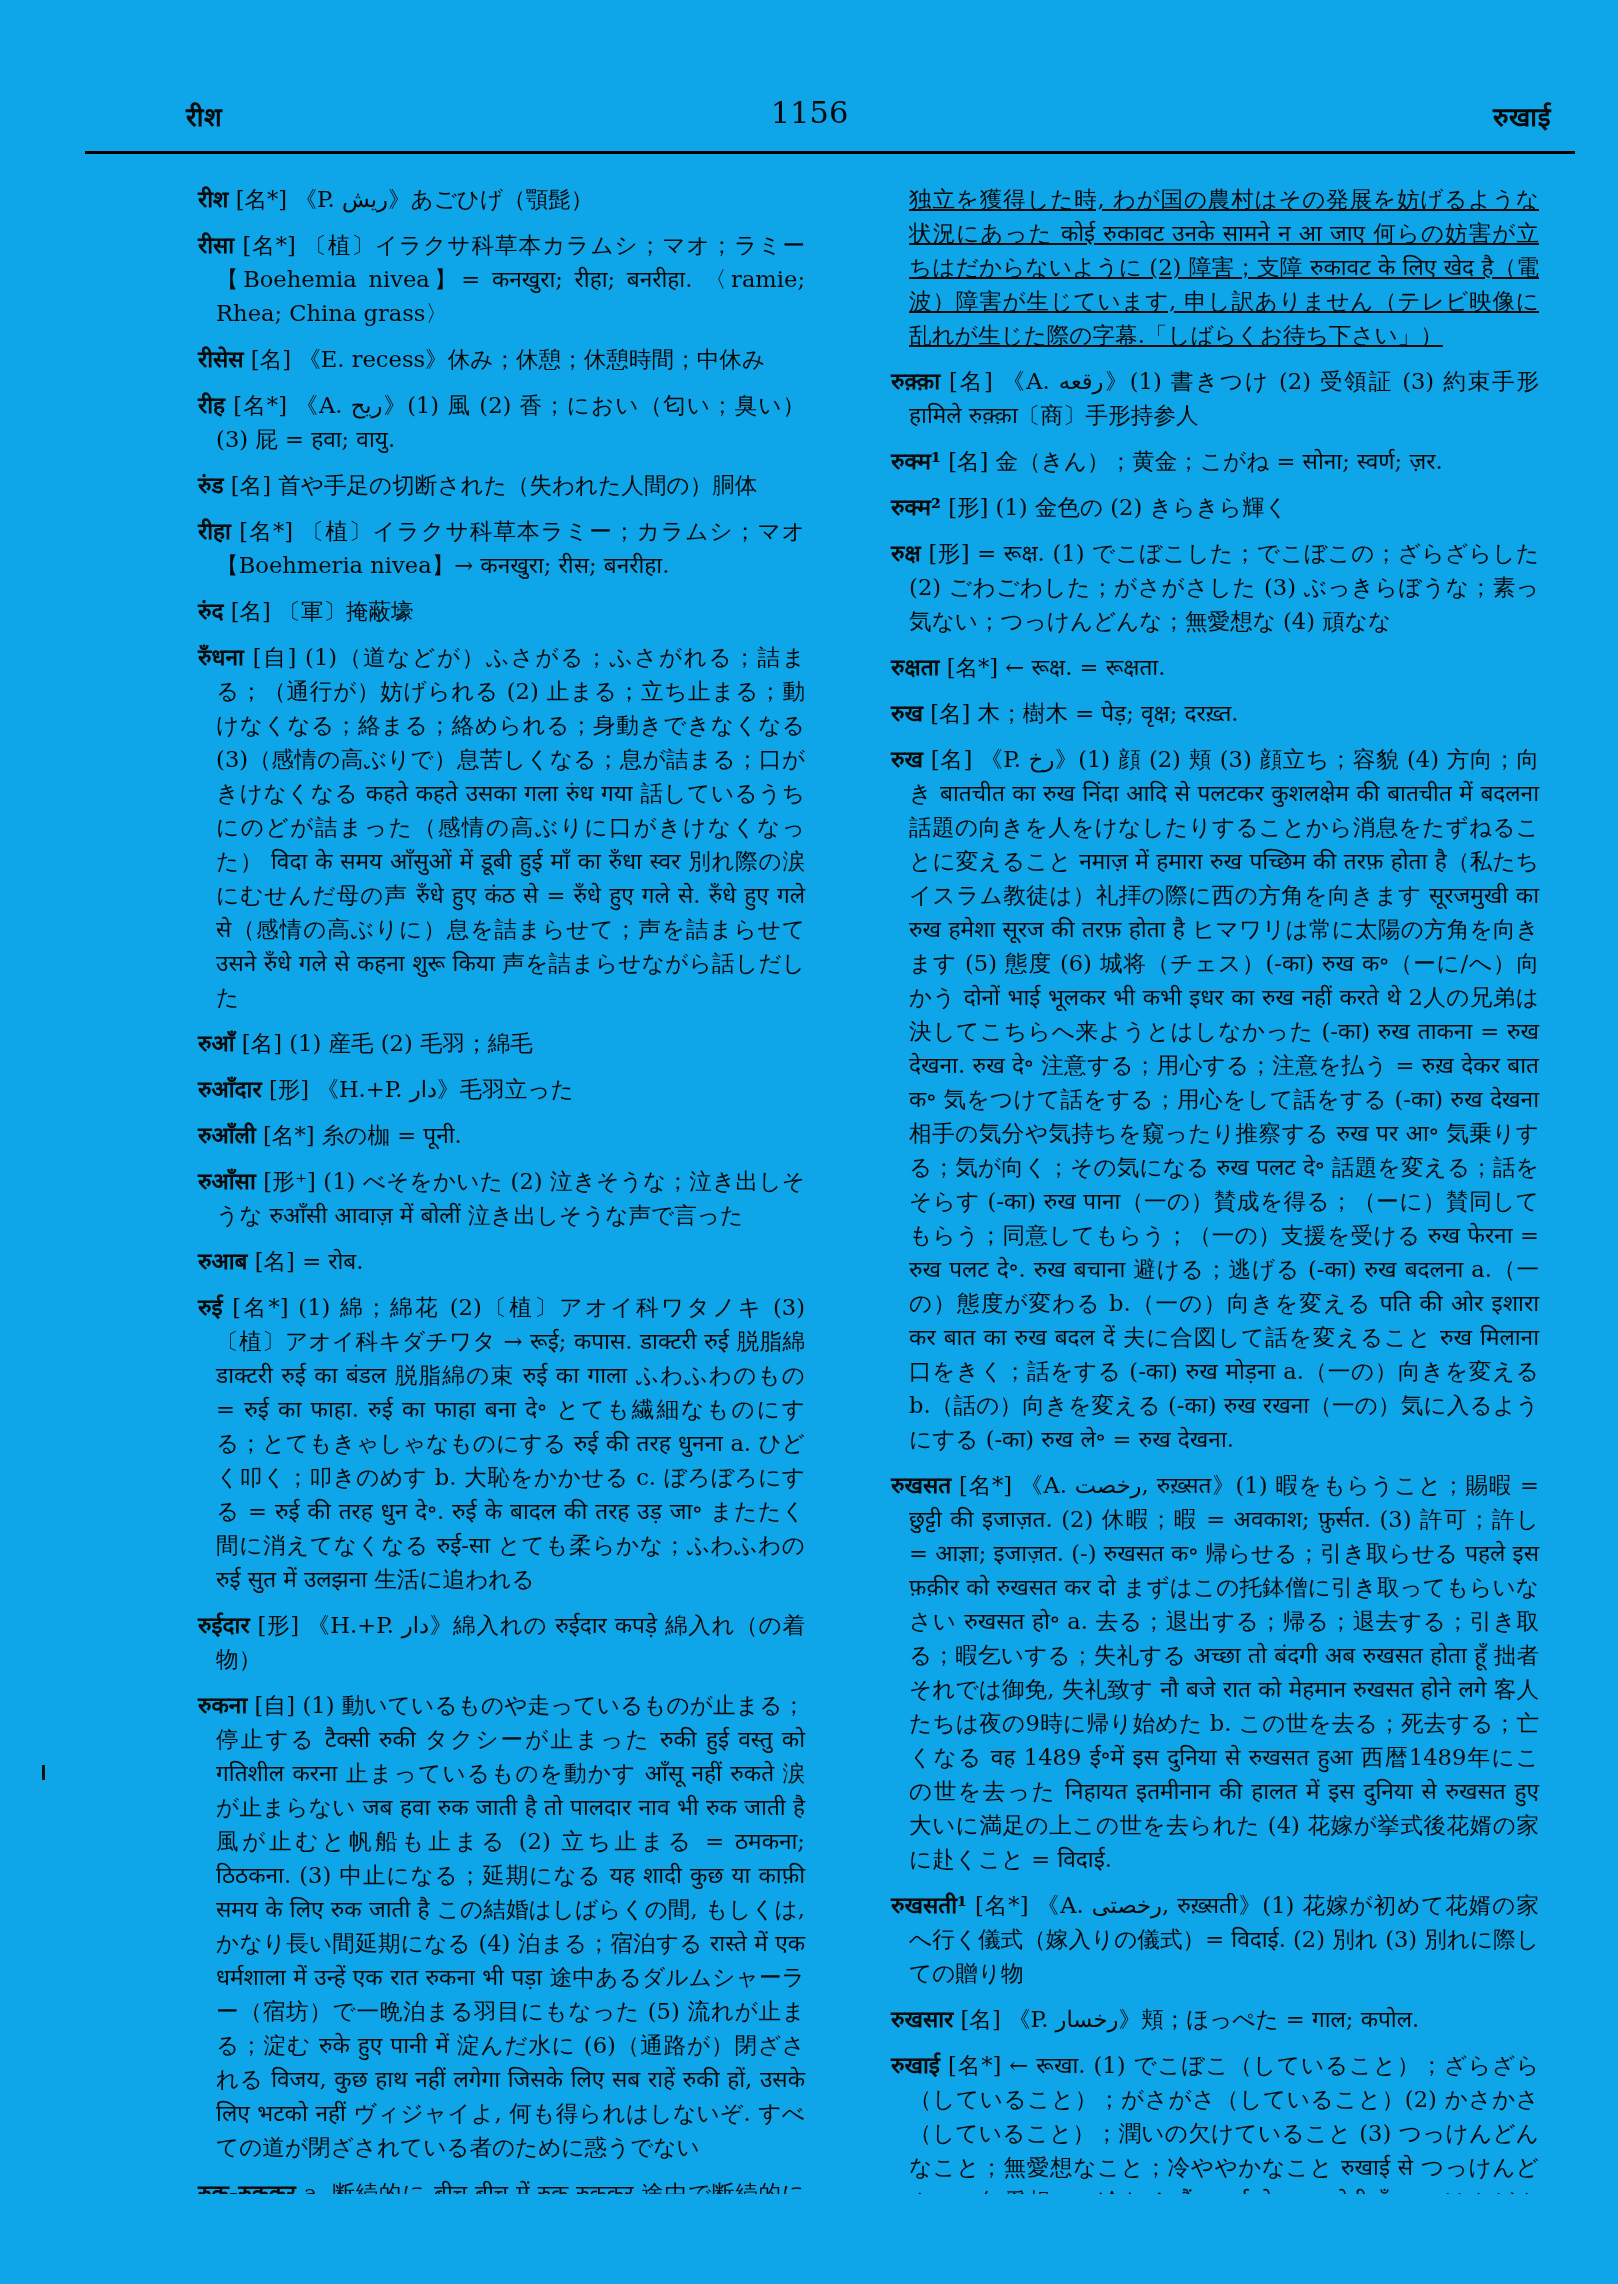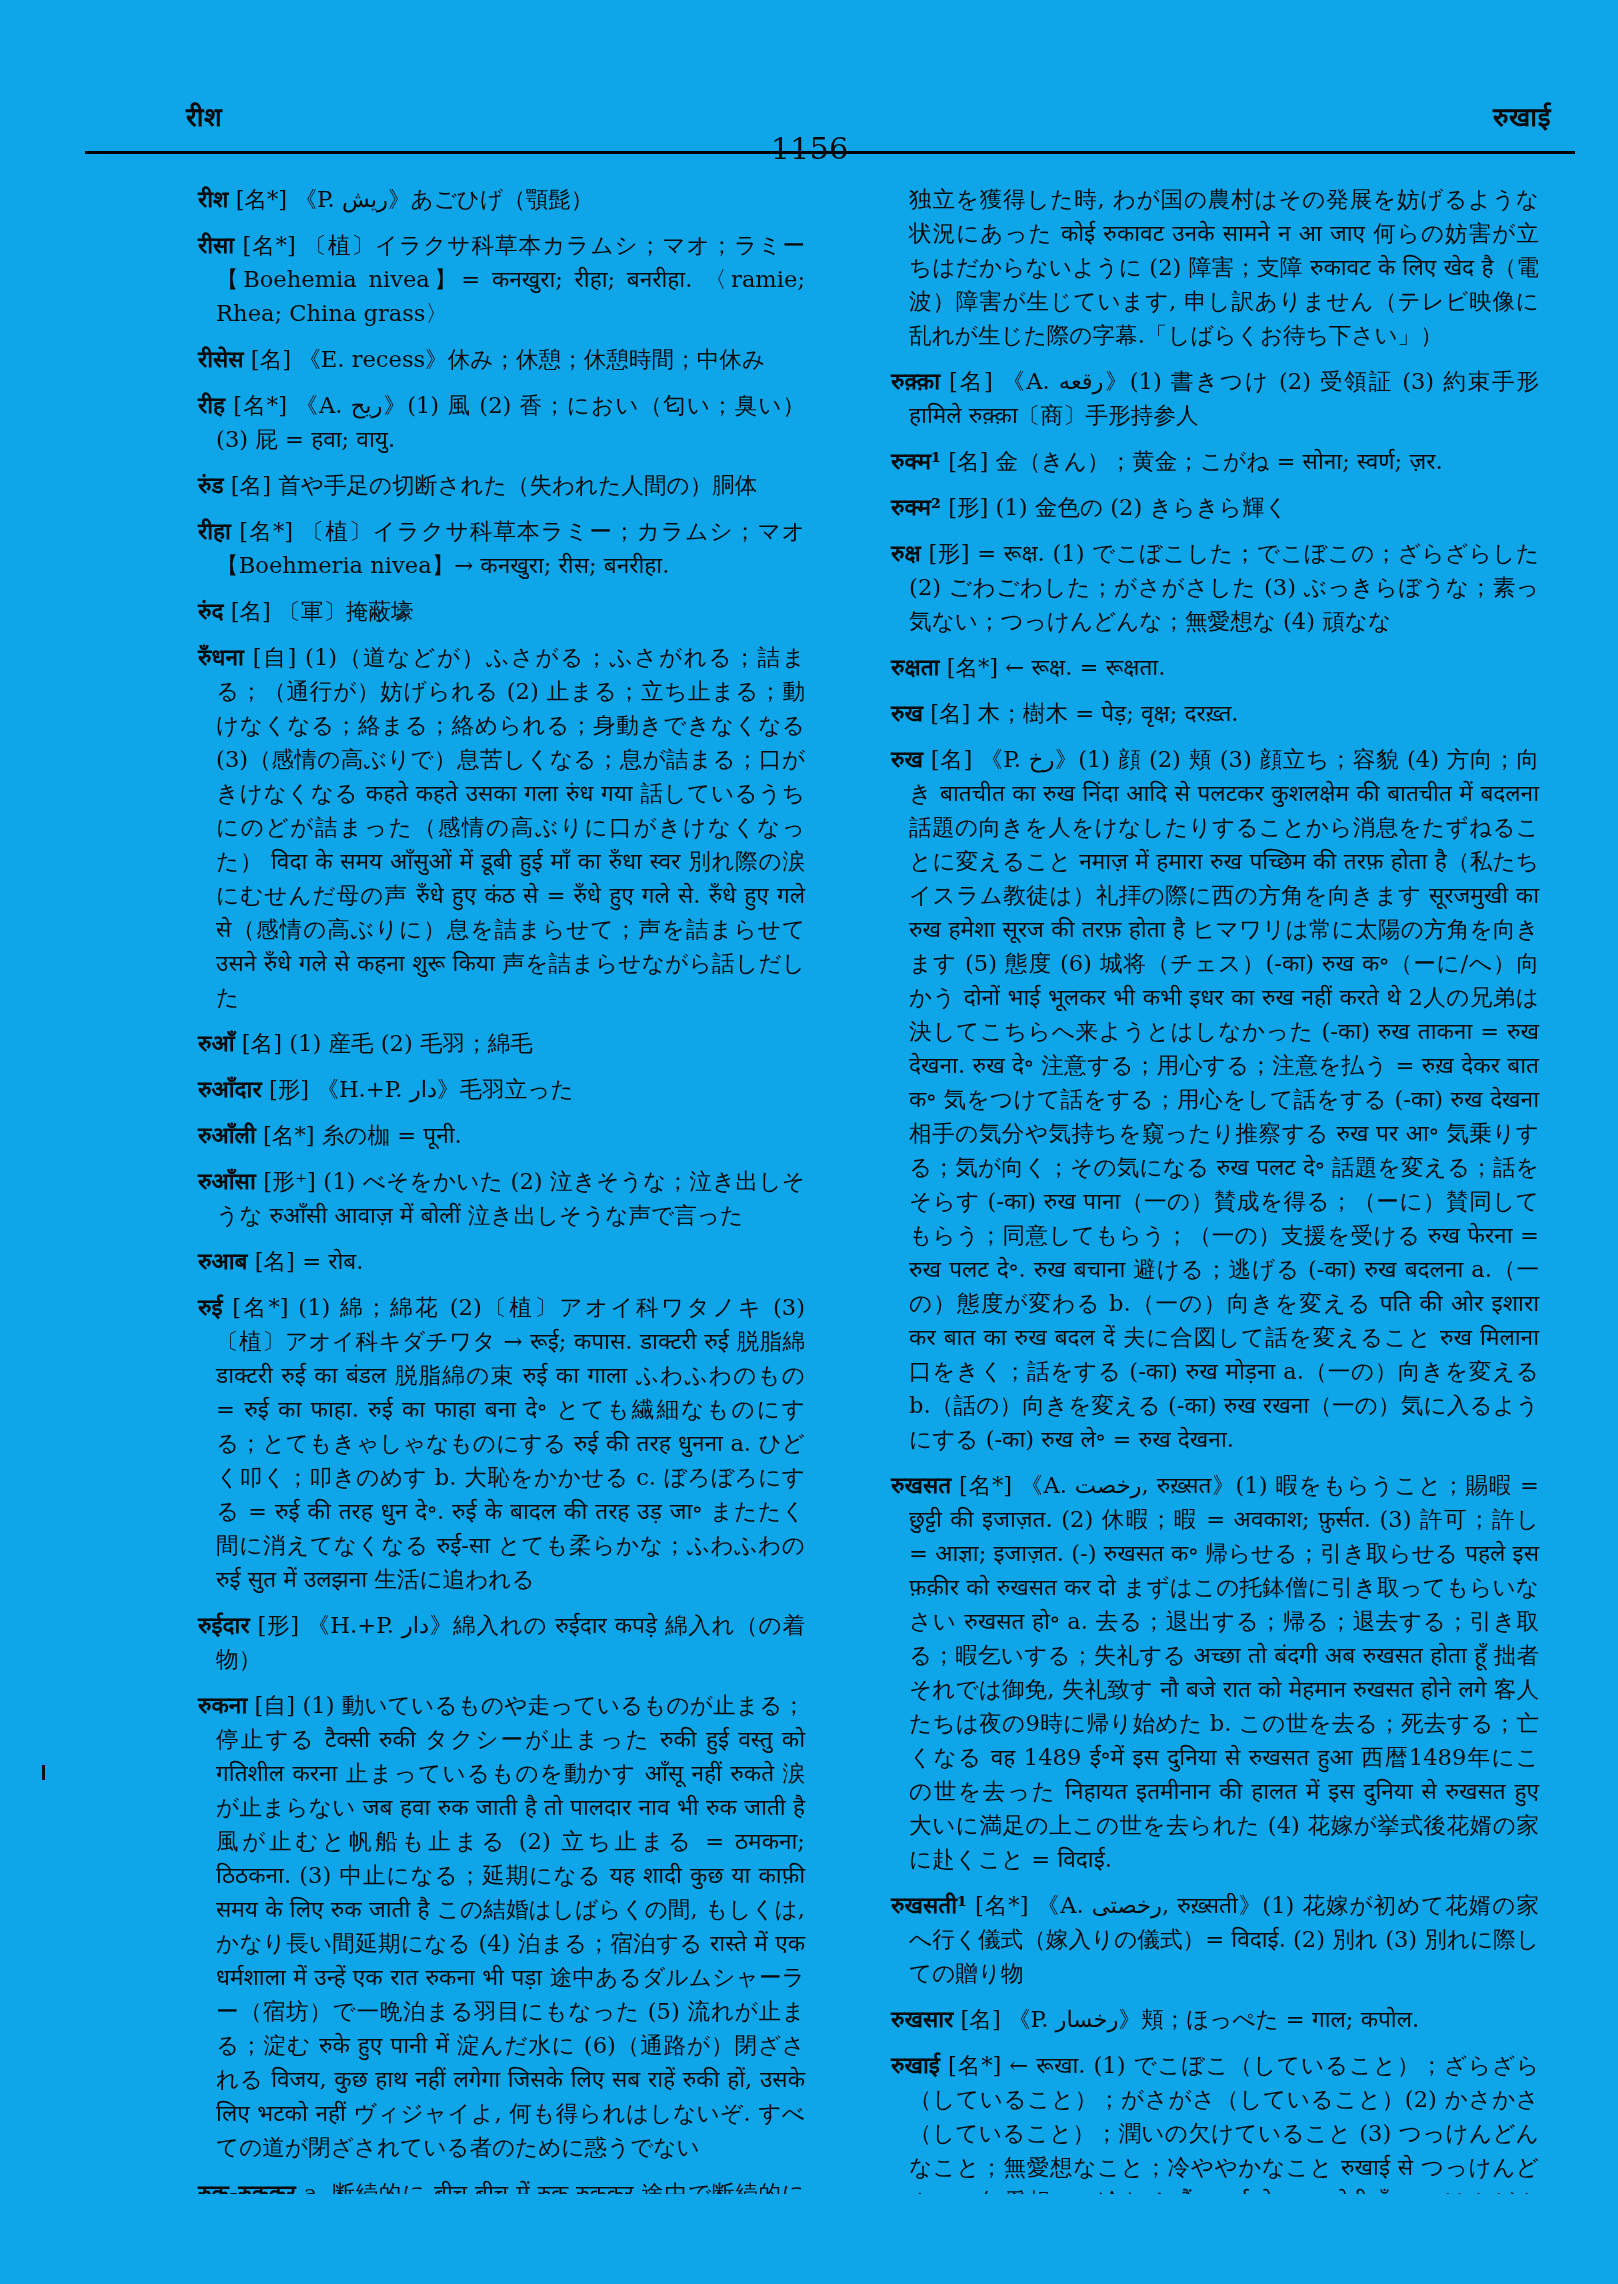--- a/index.html
+++ b/index.html
@@ -14,21 +14,21 @@
   .page { position: absolute; inset: 0; background: #0ea5e9; }
 
   
   .running-head { position: absolute; top: 95px; left: 0; right: 0; height: 45px; }
   .head-left {
     position: absolute; left: 186px; top: 3.4px;
     font-size: 26px; font-weight: bold; letter-spacing: 0.6px;
   }
   .head-page {
     position: absolute; left: 0; right: 0; top: 0;
-    text-align: center; font-size: 30.5px; font-weight: normal; margin-top: 36px;
+    text-align: center; font-size: 30.5px; font-weight: normal;
   }
   .head-right {
     position: absolute; right: 68px; top: 3.4px;
     font-size: 26px; font-weight: bold; letter-spacing: 0.6px;
   }
   .head-rule {
     position: absolute; top: 151px; left: 85px; width: 1490px; height: 3.4px;
     background: #000;
   }
 
@@ -40,21 +40,21 @@
     overflow: hidden;
   }
   .column.left  { left: 186px;  width: 631px; }
   .column.right { left: 879px; width: 672px; }
 
   .entry {
     margin: 12px;
     padding-left: 0.8em;
     text-indent: -0.8em;
   }
-  .entry.cont { text-indent: 0; }
+  .entry.cont { text-indent: 0; text-decoration: underline; }
   .hw  { font-weight: bold; }
   .pos { font-weight: normal; }
 
   .scan-artifact {
     position: absolute; left: 42px; top: 1765px;
     width: 2.8px; height: 14.7px; background: #111;
   }
 </style>
 </head>
 <body>

